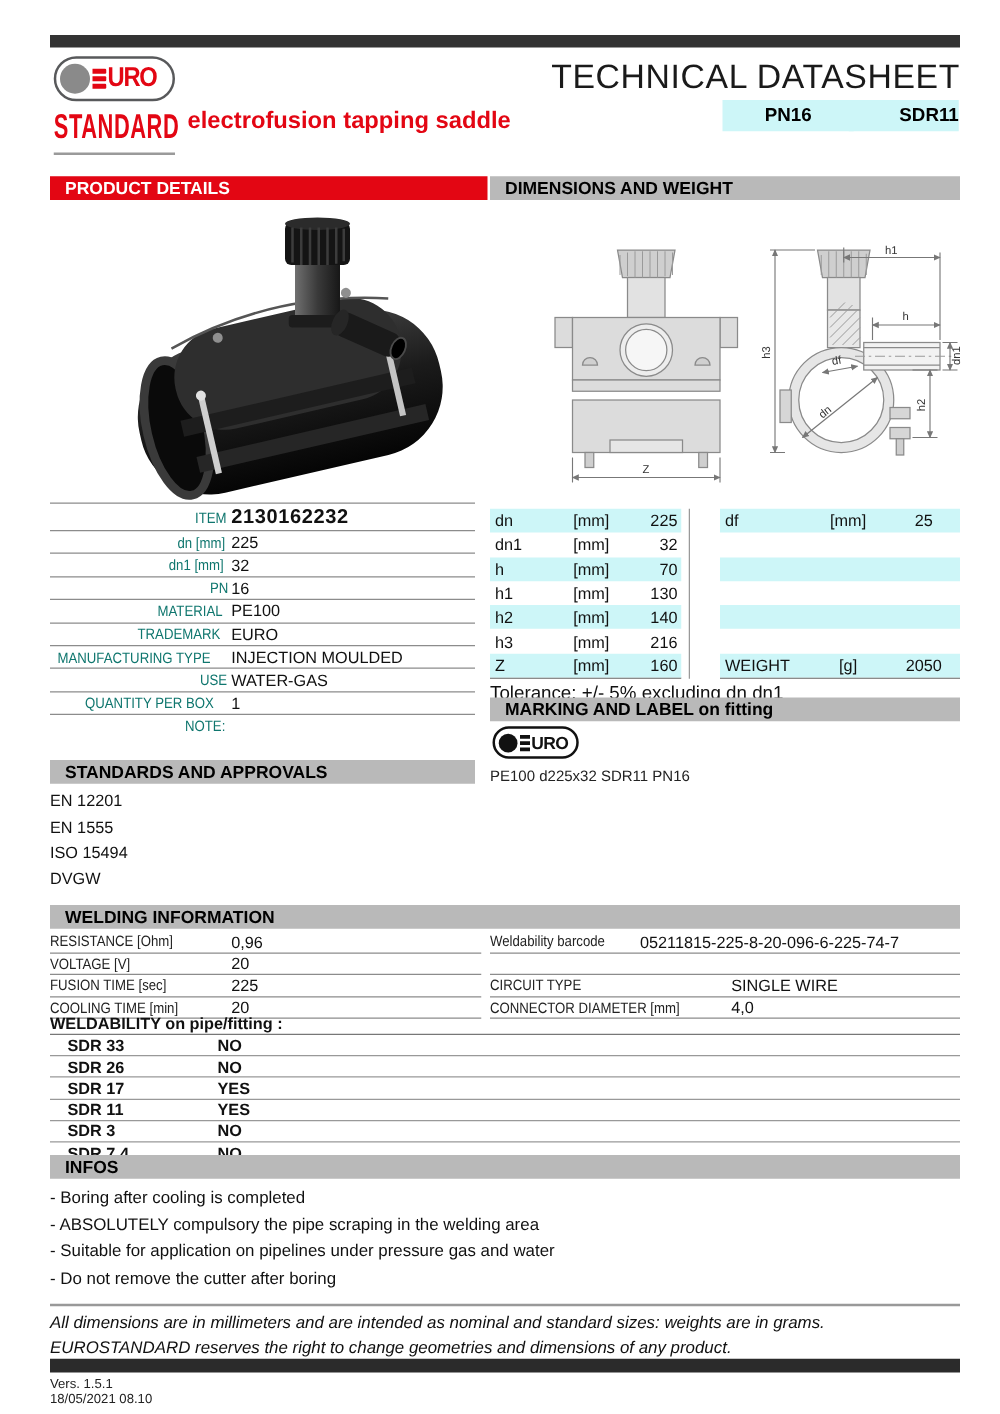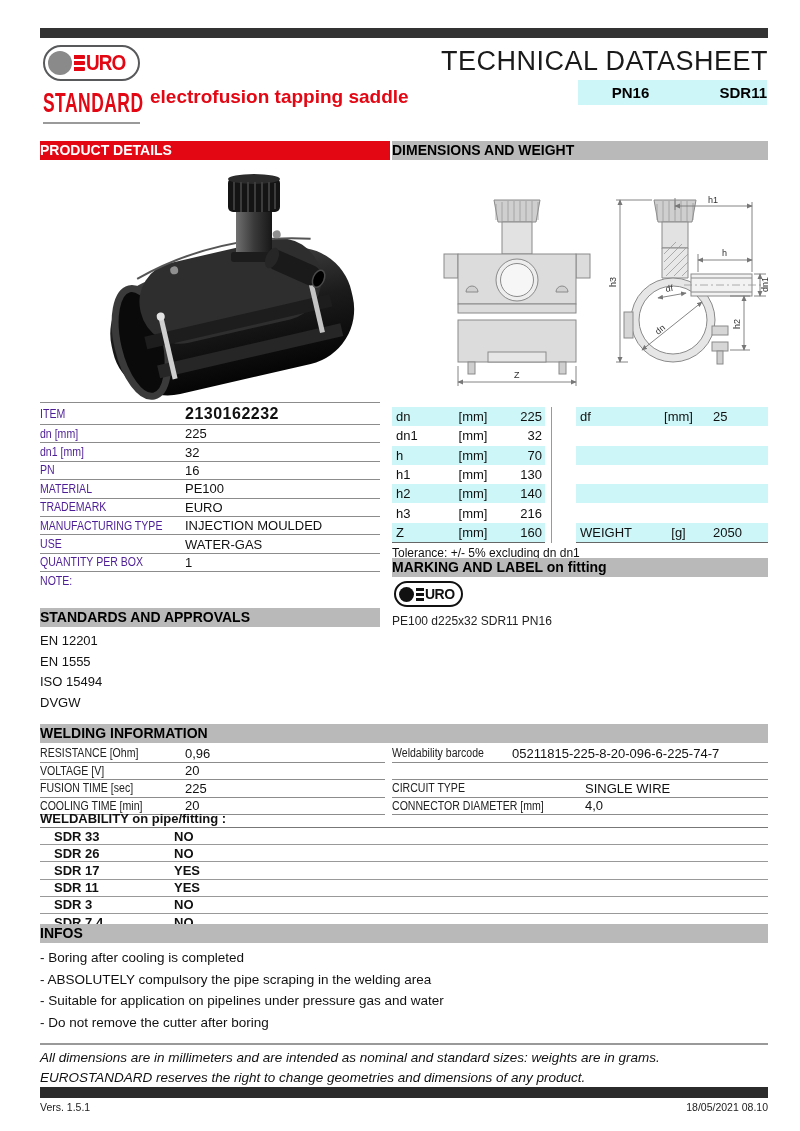--- a/index.html
+++ b/index.html
@@ -31,53 +31,53 @@
     transform:scaleY(1.45) scaleX(.92);transform-origin:left top;margin-top:6px;white-space:nowrap;}
   .logo-rule{width:97px;height:2px;background:#9a9a9a;margin-top:13px;}
   .doc-title{left:360px;top:46px;width:408px;text-align:right;font-size:27px;color:#1a1a1a;letter-spacing:.5px;}
   .doc-subtitle{left:150px;top:86px;font-size:19px;font-weight:bold;color:var(--red);}
   .badge{top:80px;height:25px;background:var(--cyan);font-weight:bold;font-size:15px;
     text-align:center;line-height:25px;color:#000;}
   .badge-pn{left:578px;width:105px;}
   .badge-sdr{left:679px;width:88px;text-align:right;}
 
   
-  .sec{height:19px;line-height:19px;font-weight:bold;font-size:14px;padding-left:0;box-sizing:border-box;}
+  .sec{height:19px;line-height:19px;font-weight:bold;font-size:14px;padding-left:12px;box-sizing:border-box;}
   .sec-red{background:var(--red);color:#fff;}
   .sec-gray{background:var(--gray-bar);color:#000;}
   .sec-product{left:40px;top:141px;width:350px;}
   .sec-dims{left:392px;top:141px;width:376px;}
   .sec-marking{left:392px;top:558px;width:376px;}
   .sec-standards{left:40px;top:608px;width:340px;}
   .sec-welding{left:40px;top:724px;width:728px;}
   .sec-infos{left:40px;top:924px;width:728px;}
 
   
   .details-table{left:40px;top:402px;width:340px;border-top:1px solid var(--line);}
   .pd-row{display:flex;height:17.4px;align-items:center;border-bottom:1px solid var(--line);font-size:12px;}
   .pd-row:last-child{border-bottom:none;}
-  .pd-row .lbl{width:145px;flex:0 0 145px;color:#4c1d95;}
+  .pd-row .lbl{width:145px;flex:0 0 145px;color:#0f766e;text-align:right;}
   .pd-row .val{font-size:13px;}
   .pd-row.emph{height:21px;}
   .pd-row.emph .val{font-weight:bold;font-size:16px;letter-spacing:.5px;}
 
   
   .dims-table{top:407px;border-bottom:1px solid #666;}
   .dims-left{left:392px;width:153px;}
   .dims-right{left:576px;width:192px;}
   .dims-divider{left:551px;top:407px;width:1px;height:136px;background:#999;}
   .dim-row{display:flex;height:19.3px;align-items:center;font-size:13px;}
   .dim-row.cyan{background:var(--cyan);}
   .dims-left .dn{flex:0 0 50px;padding-left:4px;}
   .dims-left .du{flex:1;text-align:center;}
   .dims-left .dv{flex:0 0 42px;text-align:right;padding-right:3px;}
   .dims-right .dn{flex:0 0 64px;padding-left:4px;}
   .dims-right .du{flex:1;text-align:center;}
-  .dims-right .dv{flex:0 0 52px;text-align:left;padding-right:3px;}
-  .tolerance{left:392px;top:546px;font-size:12px;color:#111;}
+  .dims-right .dv{flex:0 0 52px;text-align:center;padding-right:3px;}
+  .tolerance{left:392px;top:546px;font-size:15px;color:#111;}
 
   
   .marking-logo{left:394px;top:581px;display:flex;align-items:center;border:2px solid #111;
     border-radius:13px;height:22px;padding:0 6px 0 3px;background:#fff;}
   .marking-circle{width:15px;height:15px;border-radius:50%;background:#111;margin-right:2px;}
   .marking-ebars{display:flex;flex-direction:column;justify-content:center;margin-right:1px;}
   .marking-ebars i{display:block;width:8px;height:3px;background:#111;margin:1px 0;}
   .marking-euro{color:#111;font-weight:bold;font-size:14px;letter-spacing:-.5px;}
   .marking-text{left:392px;top:614px;font-size:12px;color:#222;}
 
@@ -103,22 +103,22 @@
   .wd-row .lbl{flex:0 0 120px;padding-left:14px;}
 
   
   .infos-list{left:40px;top:947px;font-size:13.5px;}
   .infos-list div{line-height:21.5px;}
 
   
   .footer-note{left:40px;top:1043px;width:728px;border-top:2px solid #999;padding-top:3px;
     font-style:italic;font-size:13.5px;line-height:20px;}
   .footer-bar{left:40px;top:1087px;width:728px;height:11px;background:#2b2b2b;}
-  .footer-meta{left:40px;top:1101px;width:728px;display:flex;justify-content:space-between;
-    font-size:10.5px;color:#222;}
+  .footer-meta{left:40px;top:1101px;width:728px;display:flex;justify-content:flex-end;
+    font-size:10.5px;color:#222;flex-direction:column;}
 
   
   .photo-svg{left:86px;top:166px;}
   .drawing-svg{left:436px;top:192px;}
   .drawing-svg text{font-family:"Liberation Sans",sans-serif;font-size:9px;fill:#333;}
 </style>
 </head>
 <body>
 
 <div class="page">

